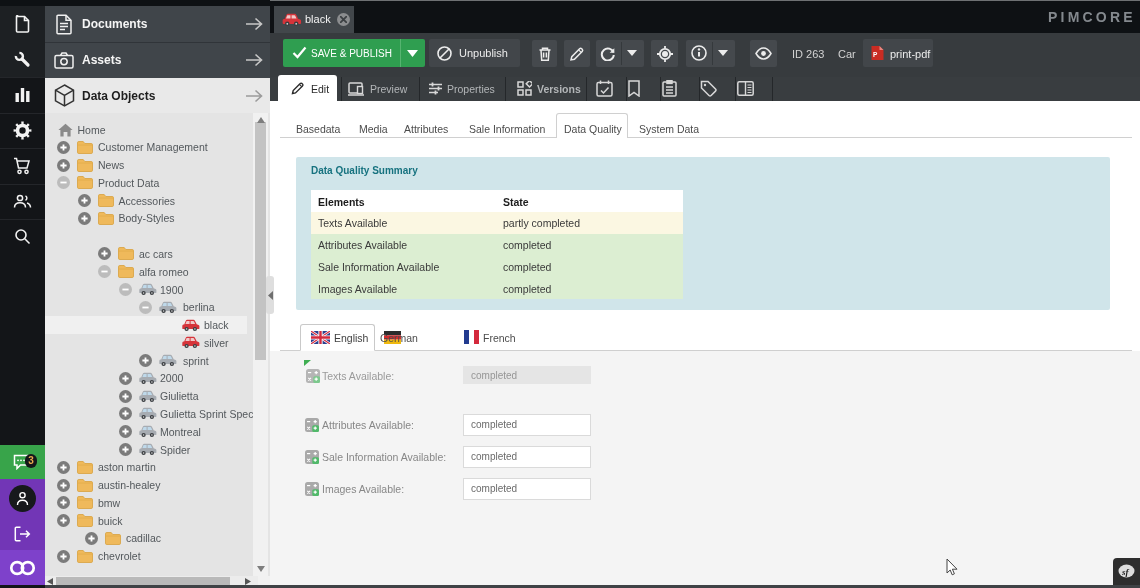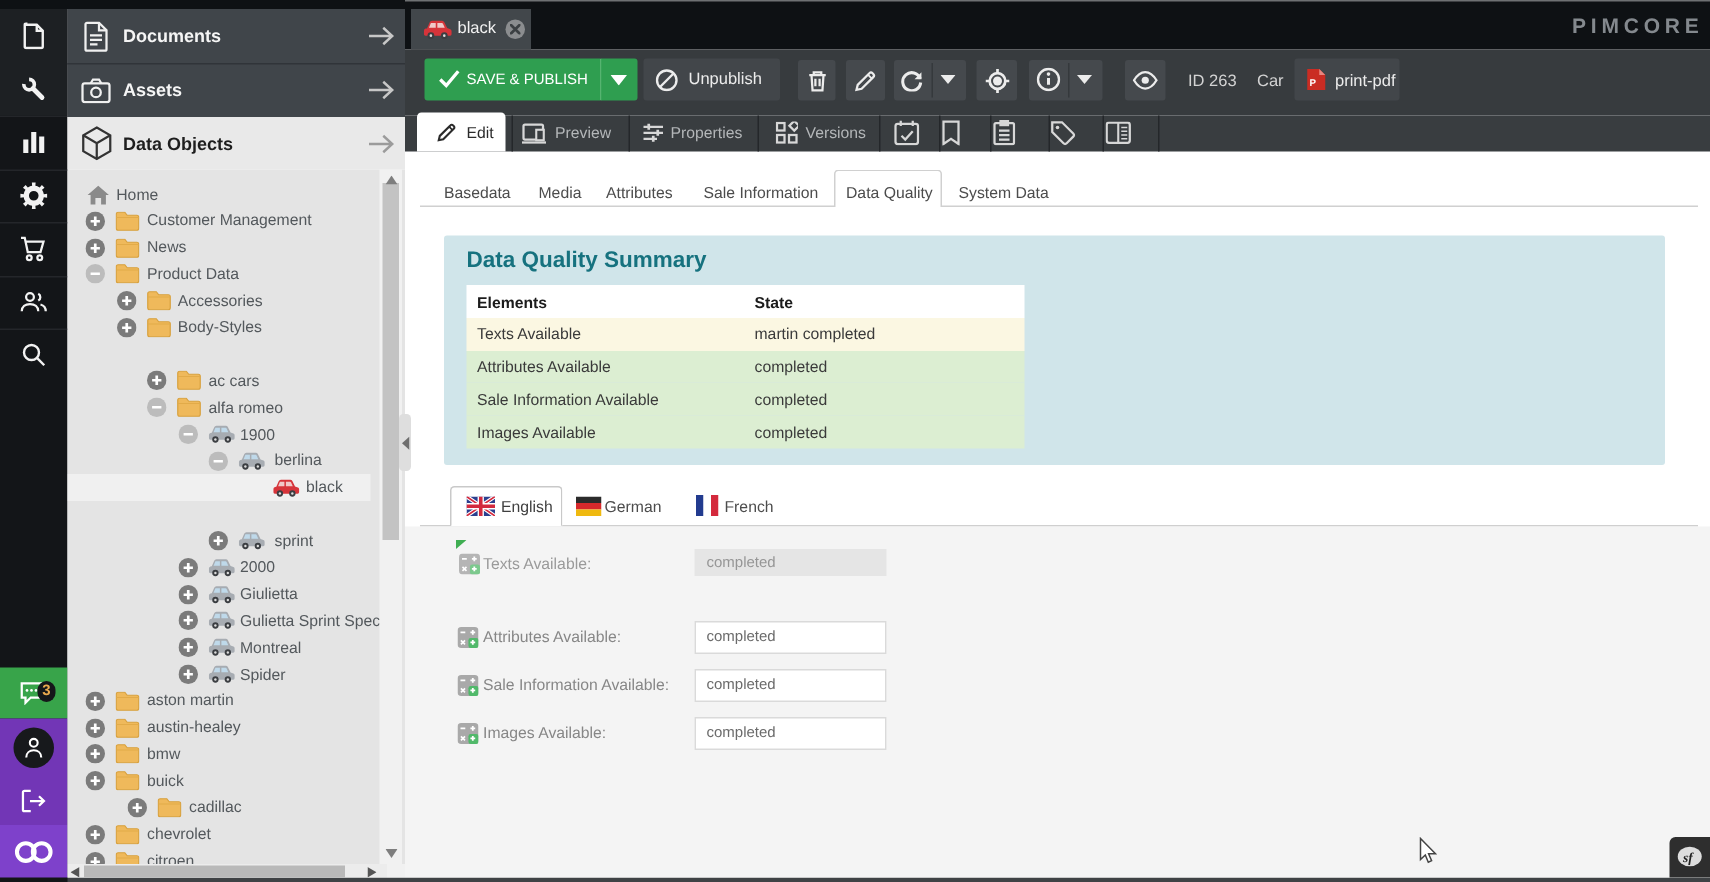--- a/index.html
+++ b/index.html
@@ -244,20 +244,31 @@
       <svg class="a" style="left:136.5px;top:2.5px" width="18" height="13" viewBox="0 0 18 13">
         <path d="M2.2 5.5 3.8 1.8A1.6 1.6 0 0 1 5.3.8h6.2a1.6 1.6 0 0 1 1.4.9l1.8 3.6 1.9.7a1.2 1.2 0 0 1 .8 1.1v2.1a.9.9 0 0 1-.9.9H1.2a.9.9 0 0 1-.9-.9V6.9a1.4 1.4 0 0 1 1-1.3z" fill="#d6343a"></path>
         <path d="M4.6 2.1h3v3h-4.2zM8.6 2.1h2.8a.7.7 0 0 1 .6.4l1.2 2.6H8.6z" fill="#f0c9c9"></path>
         <circle cx="4.6" cy="10" r="2.1" fill="#3b3e42"></circle>
         <circle cx="12.9" cy="10" r="2.1" fill="#3b3e42"></circle>
         <circle cx="4.6" cy="10" r="0.8" fill="#dcdcdc"></circle>
         <circle cx="12.9" cy="10" r="0.8" fill="#dcdcdc"></circle>
       </svg>
       <span class="lbl" style="left:159px">black</span>
     </div>
+<div class="tree-row" style="top:220.86px;">
+      <svg class="a" style="left:136.5px;top:2.5px" width="18" height="13" viewBox="0 0 18 13">
+        <path d="M2.2 5.5 3.8 1.8A1.6 1.6 0 0 1 5.3.8h6.2a1.6 1.6 0 0 1 1.4.9l1.8 3.6 1.9.7a1.2 1.2 0 0 1 .8 1.1v2.1a.9.9 0 0 1-.9.9H1.2a.9.9 0 0 1-.9-.9V6.9a1.4 1.4 0 0 1 1-1.3z" fill="#d6343a"></path>
+        <path d="M4.6 2.1h3v3h-4.2zM8.6 2.1h2.8a.7.7 0 0 1 .6.4l1.2 2.6H8.6z" fill="#f0c9c9"></path>
+        <circle cx="4.6" cy="10" r="2.1" fill="#3b3e42"></circle>
+        <circle cx="12.9" cy="10" r="2.1" fill="#3b3e42"></circle>
+        <circle cx="4.6" cy="10" r="0.8" fill="#dcdcdc"></circle>
+        <circle cx="12.9" cy="10" r="0.8" fill="#dcdcdc"></circle>
+      </svg>
+      <span class="lbl" style="left:159px">silver</span>
+    </div>
 <div class="tree-row" style="top:238.64000000000001px;">
       <svg class="a" style="left:94px;top:2.5px" width="13" height="13" viewBox="0 0 13 13">
         <circle cx="6.5" cy="6.5" r="6.5" fill="#7b7b7b"></circle>
         <path d="M6.5 3.4v6.2M3.4 6.5h6.2" stroke="#fff" stroke-width="1.8"></path>
       </svg>
       <svg class="a" style="left:114px;top:2.5px" width="18" height="13" viewBox="0 0 18 13">
         <path d="M2.2 5.5 3.8 1.8A1.6 1.6 0 0 1 5.3.8h6.2a1.6 1.6 0 0 1 1.4.9l1.8 3.6 1.9.7a1.2 1.2 0 0 1 .8 1.1v2.1a.9.9 0 0 1-.9.9H1.2a.9.9 0 0 1-.9-.9V6.9a1.4 1.4 0 0 1 1-1.3z" fill="#a7acb2"></path>
         <path d="M4.6 2.1h3v3h-4.2zM8.6 2.1h2.8a.7.7 0 0 1 .6.4l1.2 2.6H8.6z" fill="#bfd9ea"></path>
         <circle cx="4.6" cy="10" r="2.1" fill="#3b3e42"></circle>
         <circle cx="12.9" cy="10" r="2.1" fill="#3b3e42"></circle>
@@ -399,31 +410,20 @@
 <div class="tree-row" style="top:434.22px;">
       <svg class="a" style="left:12px;top:2.5px" width="13" height="13" viewBox="0 0 13 13">
         <circle cx="6.5" cy="6.5" r="6.5" fill="#7b7b7b"></circle>
         <path d="M6.5 3.4v6.2M3.4 6.5h6.2" stroke="#fff" stroke-width="1.8"></path>
       </svg>
       <svg class="a" style="left:32px;top:2.5px" width="16" height="13" viewBox="0 0 16 13">
         <path d="M.5 1.8A1.3 1.3 0 0 1 1.8.5h4.4l1.6 2h6.4a1.3 1.3 0 0 1 1.3 1.3v7.4a1.3 1.3 0 0 1-1.3 1.3H1.8A1.3 1.3 0 0 1 .5 11.2z" fill="#efb95b" stroke="#d8a13e" stroke-width="0.8"></path>
         <path d="M.5 4h15" stroke="#e2ab49" stroke-width="0.8"></path>
       </svg>
       <span class="lbl" style="left:53px">chevrolet</span>
-    </div>
-<div class="tree-row" style="top:452.0px;">
-      <svg class="a" style="left:12px;top:2.5px" width="13" height="13" viewBox="0 0 13 13">
-        <circle cx="6.5" cy="6.5" r="6.5" fill="#7b7b7b"></circle>
-        <path d="M6.5 3.4v6.2M3.4 6.5h6.2" stroke="#fff" stroke-width="1.8"></path>
-      </svg>
-      <svg class="a" style="left:32px;top:2.5px" width="16" height="13" viewBox="0 0 16 13">
-        <path d="M.5 1.8A1.3 1.3 0 0 1 1.8.5h4.4l1.6 2h6.4a1.3 1.3 0 0 1 1.3 1.3v7.4a1.3 1.3 0 0 1-1.3 1.3H1.8A1.3 1.3 0 0 1 .5 11.2z" fill="#efb95b" stroke="#d8a13e" stroke-width="0.8"></path>
-        <path d="M.5 4h15" stroke="#e2ab49" stroke-width="0.8"></path>
-      </svg>
-      <span class="lbl" style="left:53px">citroen</span>
     </div>
 </div>
 <div class="a" style="left:253px;top:113px;width:15px;height:463px;background:#f1f1f1"></div>
 <div class="a" style="left:254.5px;top:122px;width:11px;height:238px;background:#c3c3c3"></div>
 <svg class="a" style="left:257px;top:117px" width="8" height="6" viewBox="0 0 8 6">
     <path d="M4 0 8 6H0z" fill="#7e7e7e"></path>
   </svg>
 <svg class="a" style="left:257px;top:566px" width="8" height="6" viewBox="0 0 8 6">
     <path d="M4 6 0 0h8z" fill="#7e7e7e"></path>
   </svg>
@@ -558,21 +558,21 @@
   </svg>
 <div class="a" style="left:447px;top:83px;font-size:10.5px;color:#b3b6b8;font-weight:normal;white-space:nowrap;">Properties</div>
 <svg class="a" style="left:517px;top:81px" width="15" height="15" viewBox="0 0 15 15">
     <g fill="none" stroke="#d7d7d7" stroke-width="1.5">
       <rect x="1" y="1" width="5" height="5"></rect>
       <rect x="1" y="9" width="5" height="5"></rect>
       <rect x="9" y="9" width="5" height="5"></rect>
       <rect x="10.2" y="0.5" width="4.6" height="4.6" transform="rotate(45 12.5 2.8)"></rect>
     </g>
   </svg>
-<div class="a" style="left:537px;top:83px;font-size:10.5px;color:#b3b6b8;font-weight:normal;white-space:nowrap;">Versions</div>
+<div class="a" style="left:537px;top:83px;font-size:10.5px;color:#b3b6b8;font-weight:bold;white-space:nowrap;">Versions</div>
 <svg class="a" style="left:596px;top:80px" width="17" height="17" viewBox="0 0 17 17">
     <g fill="none" stroke="#d7d7d7" stroke-width="1.5">
       <rect x="1" y="2.5" width="15" height="13.5" rx="1.5"></rect>
       <path d="M4.5 0.5v3.5M12.5 0.5v3.5"></path>
       <path d="M5 10.5 7.5 13 12.5 7.5"></path>
     </g>
   </svg>
 <svg class="a" style="left:628px;top:80px" width="12" height="17" viewBox="0 0 12 17">
     <path d="M1 1h10v15L6 12.5 1 16z" fill="none" stroke="#d7d7d7" stroke-width="1.5"></path>
   </svg>
@@ -594,30 +594,30 @@
   </svg>
 <div class="a" style="left:280px;top:137px;width:852px;height:1px;background:#d0d0d0"></div>
 <div class="a" style="left:556px;top:113px;width:72px;height:25px;background:#fff;border:1px solid #d0d0d0;border-bottom:none;border-radius:3px 3px 0 0"></div>
 <div class="a" style="left:296px;top:123px;font-size:10.5px;color:#4c4c4c;font-weight:normal;white-space:nowrap;">Basedata</div>
 <div class="a" style="left:359px;top:123px;font-size:10.5px;color:#4c4c4c;font-weight:normal;white-space:nowrap;">Media</div>
 <div class="a" style="left:404px;top:123px;font-size:10.5px;color:#4c4c4c;font-weight:normal;white-space:nowrap;">Attributes</div>
 <div class="a" style="left:469px;top:123px;font-size:10.5px;color:#4c4c4c;font-weight:normal;white-space:nowrap;">Sale Information</div>
 <div class="a" style="left:564px;top:123px;font-size:10.5px;color:#4c4c4c;font-weight:normal;white-space:nowrap;">Data Quality</div>
 <div class="a" style="left:639px;top:123px;font-size:10.5px;color:#4c4c4c;font-weight:normal;white-space:nowrap;">System Data</div>
 <div class="a" style="left:296px;top:157px;width:814px;height:153px;background:#d0e5ea;border-radius:2px"></div>
-<div class="a" style="left:311px;top:165px;font-size:15px;color:#16727f;font-weight:bold;white-space:nowrap;">Data Quality Summary</div>
+<div class="a" style="left:311px;top:165px;font-size:10px;color:#16727f;font-weight:bold;white-space:nowrap;">Data Quality Summary</div>
 <div class="a" style="left:311px;top:190px;width:372px;height:21.8px;background:#fff"></div>
 <div class="a" style="left:311px;top:211.8px;width:372px;height:21.8px;background:#fbf7e2"></div>
 <div class="a" style="left:311px;top:233.6px;width:372px;height:21.8px;background:#dceed2"></div>
 <div class="a" style="left:311px;top:255.4px;width:372px;height:21.8px;background:#dceed2"></div>
 <div class="a" style="left:311px;top:277.2px;width:372px;height:21.8px;background:#dceed2"></div>
 <div class="a" style="left:318px;top:195.5px;font-size:10.5px;color:#1c1c1c;font-weight:bold;white-space:nowrap;">Elements</div>
 <div class="a" style="left:503px;top:195.5px;font-size:10.5px;color:#1c1c1c;font-weight:bold;white-space:nowrap;">State</div>
 <div class="a" style="left:318px;top:217.3px;font-size:10.5px;color:#3a3a3a;font-weight:normal;white-space:nowrap;">Texts Available</div>
-<div class="a" style="left:503px;top:217.3px;font-size:10.5px;color:#3a3a3a;font-weight:normal;white-space:nowrap;">martin completed</div>
+<div class="a" style="left:503px;top:217.3px;font-size:10.5px;color:#3a3a3a;font-weight:normal;white-space:nowrap;">partly completed</div>
 <div class="a" style="left:318px;top:239.1px;font-size:10.5px;color:#3a3a3a;font-weight:normal;white-space:nowrap;text-align:center;">Attributes Available</div>
 <div class="a" style="left:503px;top:239.1px;font-size:10.5px;color:#3a3a3a;font-weight:normal;white-space:nowrap;">completed</div>
 <div class="a" style="left:318px;top:260.9px;font-size:10.5px;color:#3a3a3a;font-weight:normal;white-space:nowrap;">Sale Information Available</div>
 <div class="a" style="left:503px;top:260.9px;font-size:10.5px;color:#3a3a3a;font-weight:normal;white-space:nowrap;">completed</div>
 <div class="a" style="left:318px;top:282.7px;font-size:10.5px;color:#3a3a3a;font-weight:normal;white-space:nowrap;">Images Available</div>
 <div class="a" style="left:503px;top:282.7px;font-size:10.5px;color:#3a3a3a;font-weight:normal;white-space:nowrap;">completed</div>
 <div class="a" style="left:280px;top:350px;width:852px;height:1px;background:#cfcfcf"></div>
 <div class="a" style="left:300px;top:324px;width:75px;height:27px;background:#fff;border:1px solid #c9c9c9;border-bottom:1px solid #fff;border-radius:3px 3px 0 0"></div>
 <svg class="a" style="left:311px;top:331px" width="19" height="13" viewBox="0 0 19 13">
     <rect width="19" height="13" fill="#2b3f8e"></rect>
@@ -625,21 +625,21 @@
 <path d="M0 0 19 13M19 0 0 13" stroke="#d3293d" stroke-width="1.1"></path>
 <path d="M9.5 0v13M0 6.5h19" stroke="#fff" stroke-width="4.2"></path>
 <path d="M9.5 0v13M0 6.5h19" stroke="#d3293d" stroke-width="2.4"></path>
   </svg>
 <div class="a" style="left:334px;top:332px;font-size:10.5px;color:#3f3f3f;font-weight:normal;white-space:nowrap;">English</div>
 <svg class="a" style="left:384px;top:331px" width="17" height="13" viewBox="0 0 17 13">
     <rect width="17" height="4.33" fill="#2b2b2b"></rect>
     <rect y="4.33" width="17" height="4.33" fill="#d6292c"></rect>
     <rect y="8.66" width="17" height="4.34" fill="#efb90f"></rect>
   </svg>
-<div class="a" style="left:403px;top:332px;font-size:10.5px;color:#4c4c4c;font-weight:normal;white-space:nowrap;text-align:center;">German</div>
+<div class="a" style="left:380px;top:332px;font-size:10.5px;color:#4c4c4c;font-weight:normal;white-space:nowrap;text-align:center;">German</div>
 <svg class="a" style="left:464px;top:330px" width="15" height="14" viewBox="0 0 15 14">
     <rect width="5" height="14" fill="#223b8f"></rect>
     <rect x="5" width="5" height="14" fill="#fff"></rect>
     <rect x="10" width="5" height="14" fill="#d4293c"></rect>
   </svg>
 <div class="a" style="left:483px;top:332px;font-size:10.5px;color:#4c4c4c;font-weight:normal;white-space:nowrap;">French</div>
 <div class="a" style="left:270px;top:351px;width:870px;height:234px;background:#f4f4f4"></div>
 <svg class="a" style="left:304px;top:360px" width="7" height="6" viewBox="0 0 7 6">
     <path d="M0 0h7L0 6z" fill="#3fae52"></path>
   </svg>

